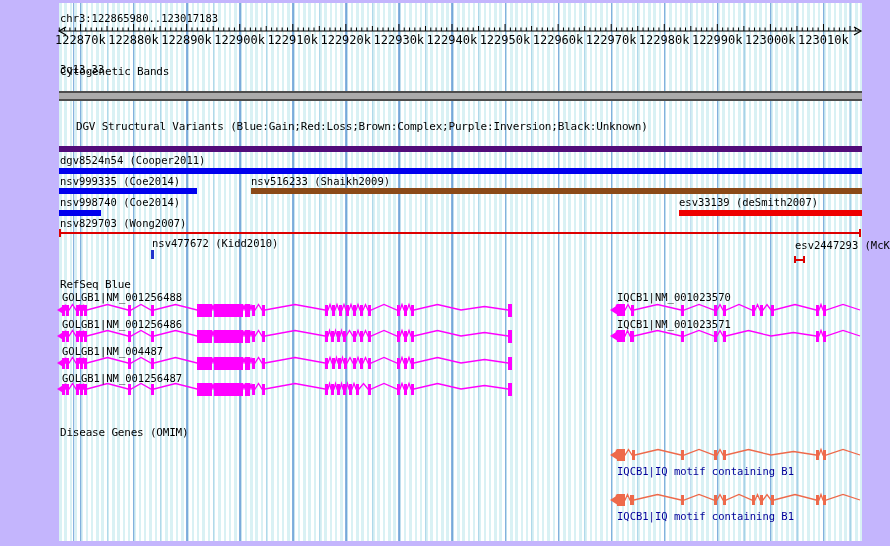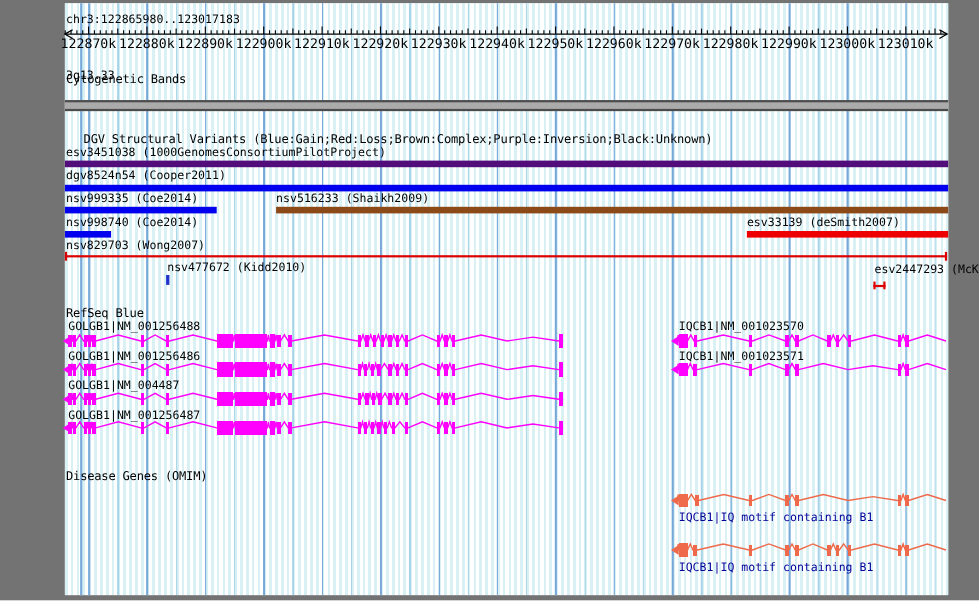--- a/index.html
+++ b/index.html
@@ -1,16 +1,16 @@
 <!DOCTYPE html>
 <html><head>
 <meta charset="utf-8">
 <style>
   html,body{margin:0;padding:0;background:#fff;}
-  .page{position:relative;width:890px;height:546px;overflow:hidden;background:#737373;
+  .page{position:relative;width:890px;height:546px;overflow:hidden;background:#c4b5fd;
         font-family:"DejaVu Sans Mono","Liberation Mono",monospace;text-align:center;}
   .stripes{position:absolute;left:59px;top:3px;width:803px;height:538px;background-color:#fff;
     background-image:
       repeating-linear-gradient(90deg, rgba(110,160,215,0.85) 0 1.4px, transparent 1.4px 53.068px),
       repeating-linear-gradient(90deg, rgba(140,195,225,0.65) 0 1.2px, transparent 1.2px 26.534px),
       repeating-linear-gradient(90deg, #d9f1f4 0 2.5px, #ffffff 2.5px 5.3068px);
     background-position:21.2px 0,21.2px 0,0 0;}
   .hdr{position:absolute;font-weight:normal;font-size:11px;line-height:11px;color:#000;
        white-space:nowrap;letter-spacing:-0.2px;}
   .lbl{position:absolute;font-size:10.5px;line-height:11px;color:#000;white-space:nowrap;}
@@ -210,21 +210,20 @@
 
   <div id="cyto-title" class="hdr">Cytogenetic Bands</div>
   <div id="cyto-band-label" class="lbl">3q13.33</div>
   <div id="cyto-band"></div>
 
   <div id="dgv-title" class="hdr">DGV Structural Variants (Blue:Gain;Red:Loss;Brown:Complex;Purple:Inversion;Black:Unknown)</div>
   <div id="refseq-title" class="hdr">RefSeq Blue</div>
   <div id="omim-title" class="hdr">Disease Genes (OMIM)</div>
 
   <div id="track-layer">
-      <div class="abs" style="left: 60px; top: 134px; font: 10.5px / 11px &quot;DejaVu Sans Mono&quot;, &quot;Liberation Mono&quot;, monospace; white-space: nowrap; color: rgb(0, 0, 0);">esv3451038 (1000GenomesConsortiumPilotProject)</div>
       <div class="abs" style="left: 59px; top: 146px; width: 803px; height: 6px; background: rgb(82, 13, 122);"></div>
       <div class="abs" style="left: 60px; top: 155px; font: 10.5px / 11px &quot;DejaVu Sans Mono&quot;, &quot;Liberation Mono&quot;, monospace; white-space: nowrap; color: rgb(0, 0, 0);">dgv8524n54 (Cooper2011)</div>
       <div class="abs" style="left: 59px; top: 168px; width: 803px; height: 6px; background: rgb(0, 0, 238);"></div>
       <div class="abs" style="left: 60px; top: 176px; font: 10.5px / 11px &quot;DejaVu Sans Mono&quot;, &quot;Liberation Mono&quot;, monospace; white-space: nowrap; color: rgb(0, 0, 0);">nsv999335 (Coe2014)</div>
       <div class="abs" style="left: 59px; top: 188px; width: 138px; height: 6px; background: rgb(0, 0, 238);"></div>
       <div class="abs" style="left: 251px; top: 176px; font: 10.5px / 11px &quot;DejaVu Sans Mono&quot;, &quot;Liberation Mono&quot;, monospace; white-space: nowrap; color: rgb(0, 0, 0);">nsv516233 (Shaikh2009)</div>
       <div class="abs" style="left: 251px; top: 188px; width: 611px; height: 6px; background: rgb(139, 74, 24);"></div>
       <div class="abs" style="left: 60px; top: 197px; font: 10.5px / 11px &quot;DejaVu Sans Mono&quot;, &quot;Liberation Mono&quot;, monospace; white-space: nowrap; color: rgb(0, 0, 0);">nsv998740 (Coe2014)</div>
       <div class="abs" style="left: 59px; top: 210px; width: 42px; height: 6px; background: rgb(0, 0, 238);"></div>
       <div class="abs" style="left: 679px; top: 197px; font: 10.5px / 11px &quot;DejaVu Sans Mono&quot;, &quot;Liberation Mono&quot;, monospace; white-space: nowrap; color: rgb(0, 0, 0);">esv33139 (deSmith2007)</div>

